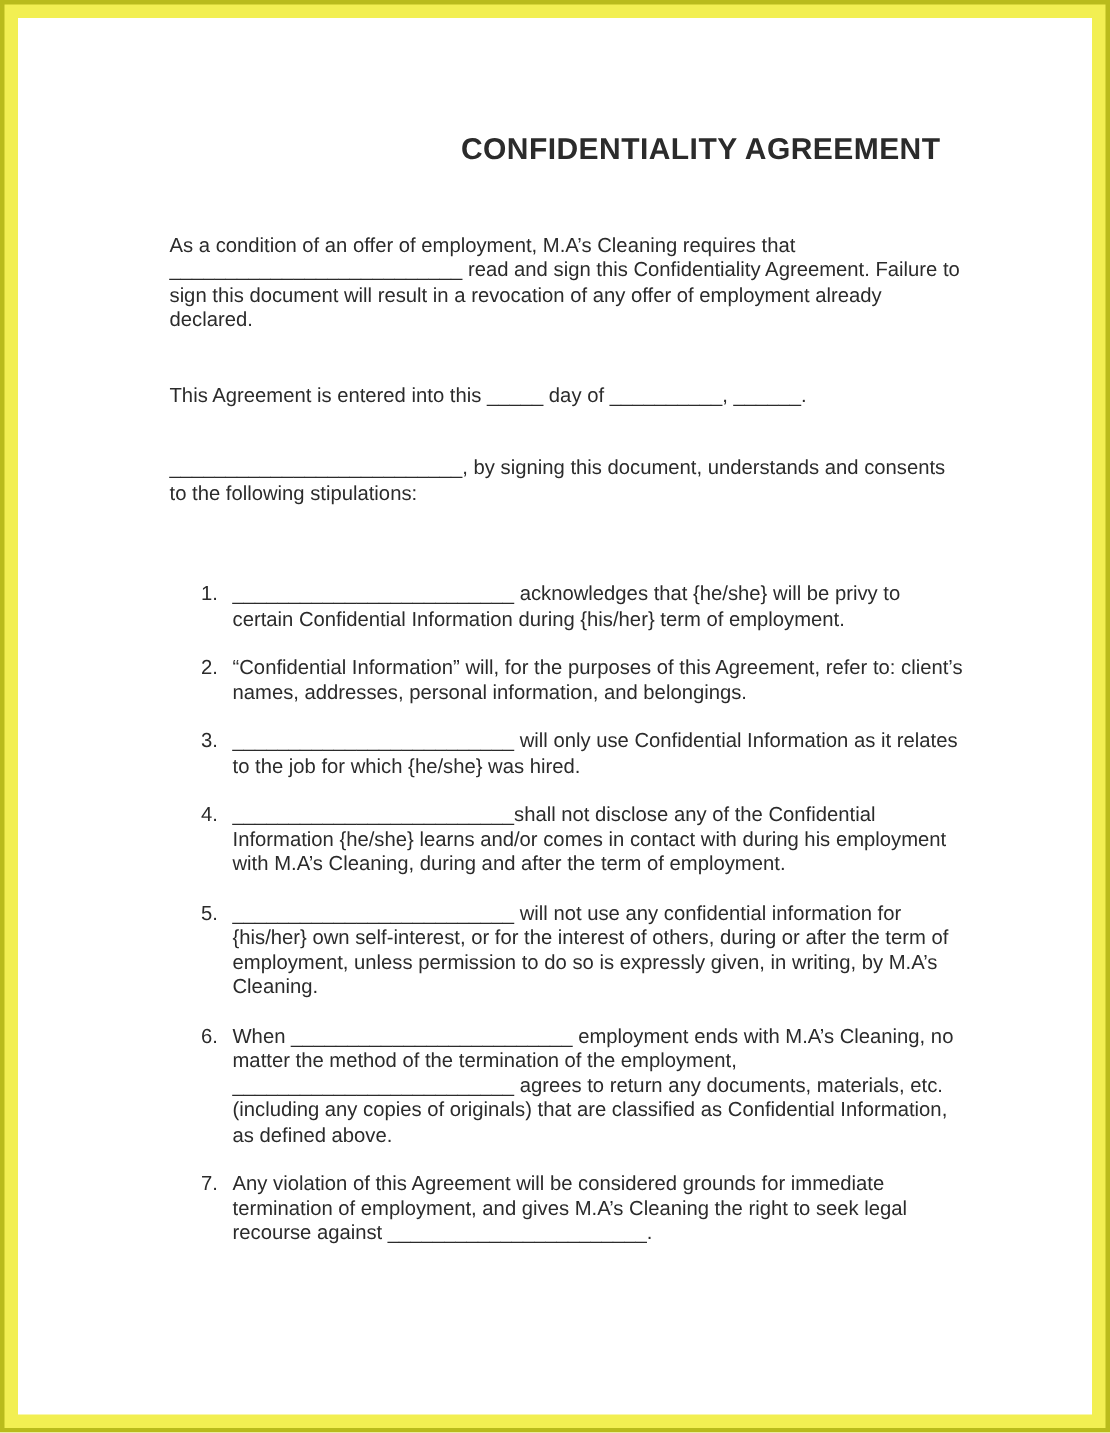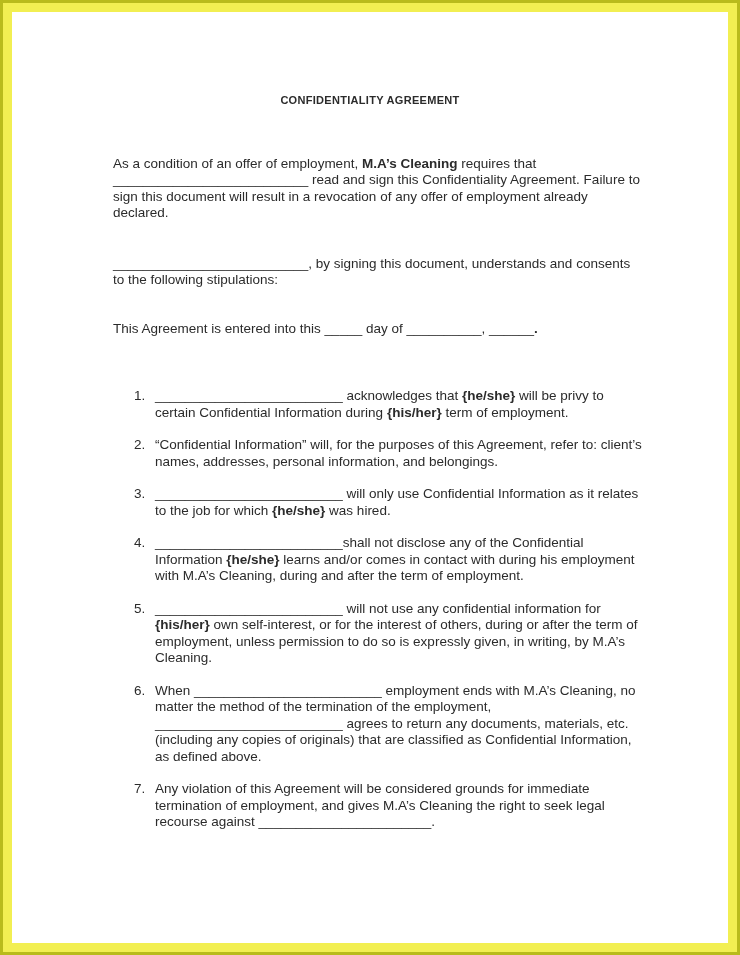--- a/index.html
+++ b/index.html
@@ -20,24 +20,24 @@
     width: 100%;
     height: 100%;
     background: var(--page_white, #ffffff);
     color: var(--text, #2b2b2b);
     font-size: 13.5px;
     line-height: 16.5px;
     padding: 80px 86px 40px 101px;
     overflow: hidden;
   }
   .title {
-    font-size: 11px;
+    font-size: 20px;
     font-weight: bold;
     letter-spacing: 0.3px;
-    text-align: center;
+    text-align: right;
     margin-bottom: 47px;
     
     margin-right: 15px;
   }
   p.para { margin-bottom: 32px; }
   p.para.intro { margin-bottom: 34px; }
   ol.stipulations {
     list-style: none;
     counter-reset: stip;
     margin-left: 21px;
@@ -48,35 +48,35 @@
     position: relative;
     padding-left: 21px;
     margin-bottom: 16px;
   }
   ol.stipulations li::before {
     content: counter(stip) ".";
     position: absolute;
     left: 0;
     top: 0;
   }
-  b { font-weight: bold; }
+  b { font-weight: normal; }
 </style>
 </head>
 <body>
 
 <div class="page-outer">
   <div class="page">
 
     <h1 class="title">CONFIDENTIALITY AGREEMENT</h1>
 
     <p class="para intro">As a condition of an offer of employment, <b>M.A’s Cleaning</b> requires that __________________________ read and sign this Confidentiality Agreement. Failure to sign this document will result in a revocation of any offer of employment already declared.</p>
 
+    <p class="para">This Agreement is entered into this _____ day of __________, ______<b>.</b></p>
+
     <p class="para">__________________________, by signing this document, understands and consents to the following stipulations:</p>
-
-    <p class="para">This Agreement is entered into this _____ day of __________, ______<b>.</b></p>
 
     <ol class="stipulations">
       <li>_________________________ acknowledges that <b>{he/she}</b> will be privy to certain Confidential Information during <b>{his/her}</b> term of employment.</li>
       <li>“Confidential Information” will, for the purposes of this Agreement, refer to: client’s names, addresses, personal information, and belongings.</li>
       <li>_________________________ will only use Confidential Information as it relates to the job for which <b>{he/she}</b> was hired.</li>
       <li>_________________________shall not disclose any of the Confidential Information <b>{he/she}</b> learns and/or comes in contact with during his employment with M.A’s Cleaning, during and after the term of employment.</li>
       <li>_________________________ will not use any confidential information for <b>{his/her}</b> own self-interest, or for the interest of others, during or after the term of employment, unless permission to do so is expressly given, in writing, by M.A’s Cleaning.</li>
       <li>When _________________________ employment ends with M.A’s Cleaning, no matter the method of the termination of the employment, _________________________ agrees to return any documents, materials, etc. (including any copies of originals) that are classified as Confidential Information, as defined above.</li>
       <li>Any violation of this Agreement will be considered grounds for immediate termination of employment, and gives M.A’s Cleaning the right to seek legal recourse against _______________________.</li>
     </ol>

